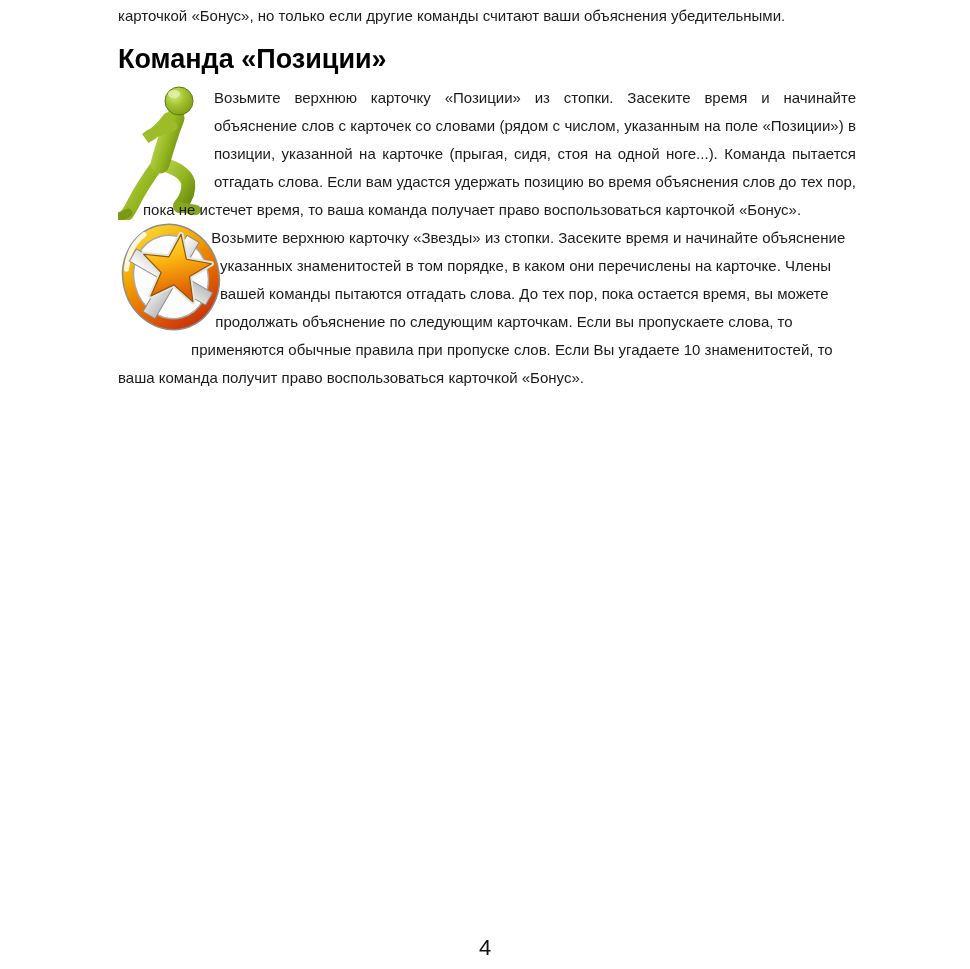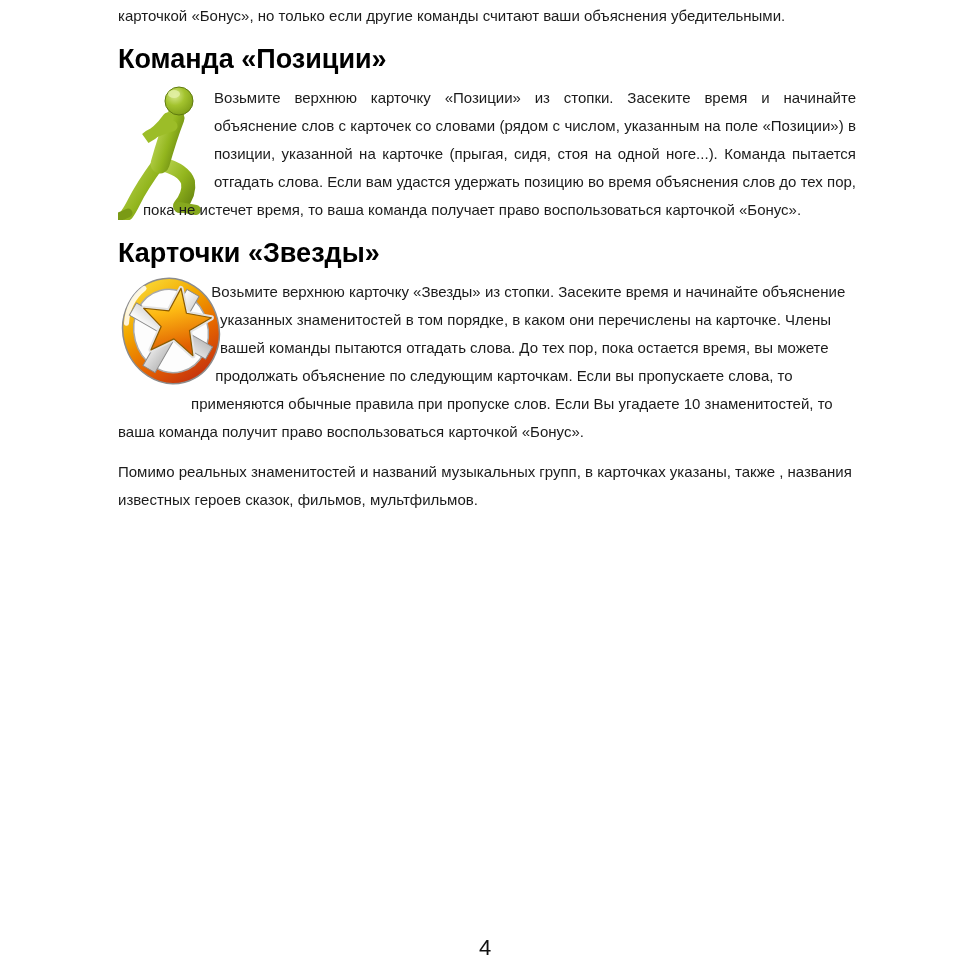--- a/index.html
+++ b/index.html
@@ -105,21 +105,20 @@
 
           <path d="M54 42 Q34 48 28 54 Q40 48 50 34" fill="none" stroke="#9cbd28" stroke-width="11" stroke-linecap="round"></path>
 
           <circle cx="61" cy="17" r="14" fill="url(#gHead)" stroke="#5f7a0e" stroke-width="1"></circle>
           <ellipse cx="56" cy="10" rx="6" ry="4" fill="#e2f0a4" opacity="0.85"></ellipse>
         </svg>
       </span>
       <p class="body justify">Возьмите верхнюю карточку «Позиции» из стопки. Засеките время и начинайте объяснение слов с карточек со словами (рядом с числом, указанным на поле «Позиции») в позиции, указанной на карточке (прыгая, сидя, стоя на одной ноге...). Команда пытается отгадать слова. Если вам удастся удержать позицию во время объяснения слов до тех пор, пока не истечет время, то ваша команда получает право воспользоваться карточкой «Бонус».</p>
     </div>
 
-    <h2 class="heading">Карточки «Звезды»</h2>
 
     <div class="section-body">
       <span class="star-float">
         <svg width="106" height="115" viewBox="0 0 106 115" xmlns="http://www.w3.org/2000/svg" aria-hidden="true">
           <defs>
             <linearGradient id="ringGrad" x1="0.2" y1="0" x2="0.5" y2="1">
               <stop offset="0%" stop-color="#fadd3a"></stop>
               <stop offset="35%" stop-color="#f2a800"></stop>
               <stop offset="70%" stop-color="#e56500"></stop>
               <stop offset="100%" stop-color="#c9380c"></stop>
@@ -141,19 +140,18 @@
             <rect x="46" y="13" width="14" height="88" fill="url(#silverGrad)" stroke="#8a8a8a" stroke-width="1" transform="rotate(45 53 57)"></rect>
             <rect x="46" y="13" width="14" height="88" fill="url(#silverGrad)" stroke="#8a8a8a" stroke-width="1" transform="rotate(-45 53 57)"></rect>
           </g>
           <g transform="rotate(8 58 50)">
             <polygon points="58,14 66.8,37.9 92.2,38.9 72.3,54.6 79.2,79.1 58,65 36.8,79.1 43.7,54.6 23.8,38.9 49.2,37.9" fill="none" stroke="#e3e3e3" stroke-width="5" stroke-linejoin="round"></polygon>
             <polygon points="58,14 66.8,37.9 92.2,38.9 72.3,54.6 79.2,79.1 58,65 36.8,79.1 43.7,54.6 23.8,38.9 49.2,37.9" fill="url(#starGrad)" stroke="#8a5a00" stroke-width="1.2" stroke-linejoin="round"></polygon>
           </g>
         </svg>
       </span>
       <p class="body">Возьмите верхнюю карточку «Звезды» из стопки. Засеките время и начинайте объяснение указанных знаменитостей в том порядке, в каком они перечислены на карточке. Члены вашей команды пытаются отгадать слова. До тех пор, пока остается время, вы можете продолжать объяснение по следующим карточкам. Если вы пропускаете слова, то применяются обычные правила при пропуске слов. Если Вы угадаете 10 знаменитостей, то ваша команда получит право воспользоваться карточкой «Бонус».</p>
-      <p class="body followup">Помимо реальных знаменитостей и названий музыкальных групп, в карточках указаны, также , названия известных героев сказок, фильмов, мультфильмов.</p>
     </div>
 
   </div>
 
   <div class="page-number">4</div>
 </div>
 
 </body></html>

